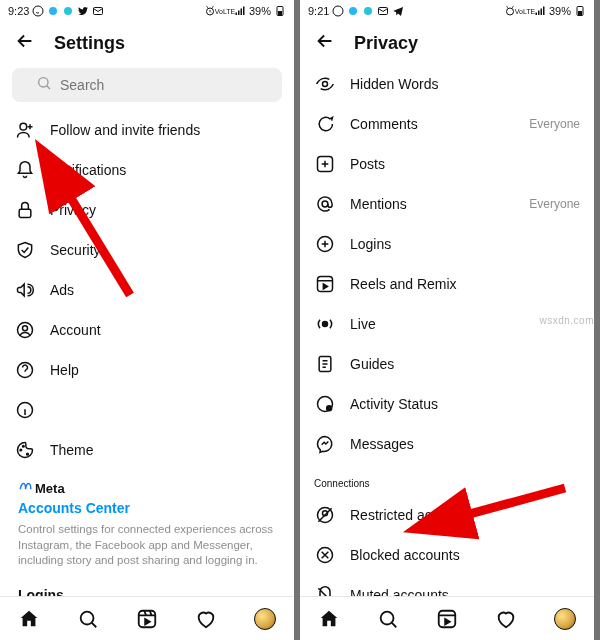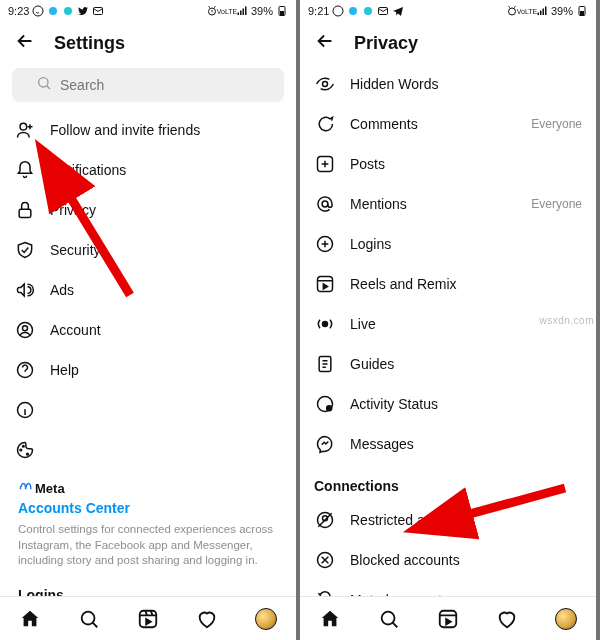--- a/index.html
+++ b/index.html
@@ -1,18 +1,18 @@
 <!DOCTYPE html>
 <html><head>
 <meta charset="utf-8">
 <style>
   * { box-sizing: border-box; margin: 0; padding: 0; }
   html, body { width: 600px; height: 640px; font-family: -apple-system, "Helvetica Neue", Arial, sans-serif; background:#fff; color:#111; }
   .wrap { display:flex; width:600px; height:640px; position:relative; background:#fff; }
-  .phone { width:300px; height:640px; display:flex; flex-direction:column; border-right:4px solid #737373; position:relative; }
+  .phone { width:300px; height:640px; display:flex; flex-direction:column; border-right:6px solid #737373; position:relative; }
   .phone:last-child { border-right:none; }
 
   
   .status { display:flex; justify-content:space-between; align-items:center; padding:2px 8px 0 8px; font-size:11px; height:20px; }
   .status .lt, .status .rt { display:flex; align-items:center; gap:3px; }
   .status svg { width:12px; height:12px; }
   .ic { width:12px; height:12px; display:inline-flex; align-items:center; justify-content:center; }
   .batt { font-size:11px; }
 
   
@@ -25,21 +25,21 @@
   .search svg { width:16px; height:16px; opacity:.55; }
   .search input { border:none; background:transparent; outline:none; font-size:14px; color:#555; width:100%; }
 
   
   .list { flex:1; overflow:hidden; padding:0 6px; }
   .row { display:flex; align-items:center; padding:9px 8px; gap:14px; font-size:14px; }
   .row .ricon { width:22px; height:22px; display:flex; align-items:center; justify-content:center; flex:0 0 22px; }
   .row .ricon svg { width:20px; height:20px; stroke:#111; }
   .row .lbl { flex:1; color:#111; }
   .row .trail { font-size:12px; color:#8e8e8e; }
-  .section-title { font-size:14px; font-weight:700; padding:14px 8px 6px 8px; }
+  .section-title { font-size:10px; font-weight:400; padding:14px 8px 6px 8px; }
 
   
   .meta { padding:10px 12px 0 12px; }
   .meta .brand { display:flex; align-items:center; gap:3px; font-weight:700; font-size:13px; margin-bottom:3px; }
   .meta .brand svg{width:14px;height:14px;}
   .meta .link { color:#0095f6; font-size:14px; font-weight:600; margin-bottom:6px; }
   .meta .desc { font-size:11.5px; color:#8e8e8e; line-height:1.35; }
   .logins-title { font-size:14px; font-weight:700; padding:18px 12px 4px 12px; }
 
   
@@ -202,20 +202,21 @@
       </div>
       <div class="row">
         <span class="ricon">
             <svg viewBox="0 0 24 24" fill="none" stroke="#111" stroke-width="1.8">
               <path d="M12 3a9 9 0 1 0 9 9c0-1-1-1.5-2-1.5h-2a4 4 0 0 1-4-4V5c0-1-.5-2-1-2z"></path>
               <circle cx="7" cy="12" r="1" fill="#111"></circle>
               <circle cx="10" cy="7.5" r="1" fill="#111"></circle>
               <circle cx="15" cy="17" r="1" fill="#111"></circle>
             </svg>
           </span>
+        <span class="lbl">Theme</span>
       </div>
 
       <div class="meta">
         <div class="brand">
           <span><svg viewBox="0 0 24 24" fill="none" stroke="#1877f2" stroke-width="2.5">
                 <path d="M4 16c0-5 3-10 5.5-10S13 11 13 16M13 16c0-5 2.5-10 5-10S22 11 22 16"></path>
               </svg></span>
           <span>Meta</span>
         </div>
         <div class="link">Accounts Center</div>

